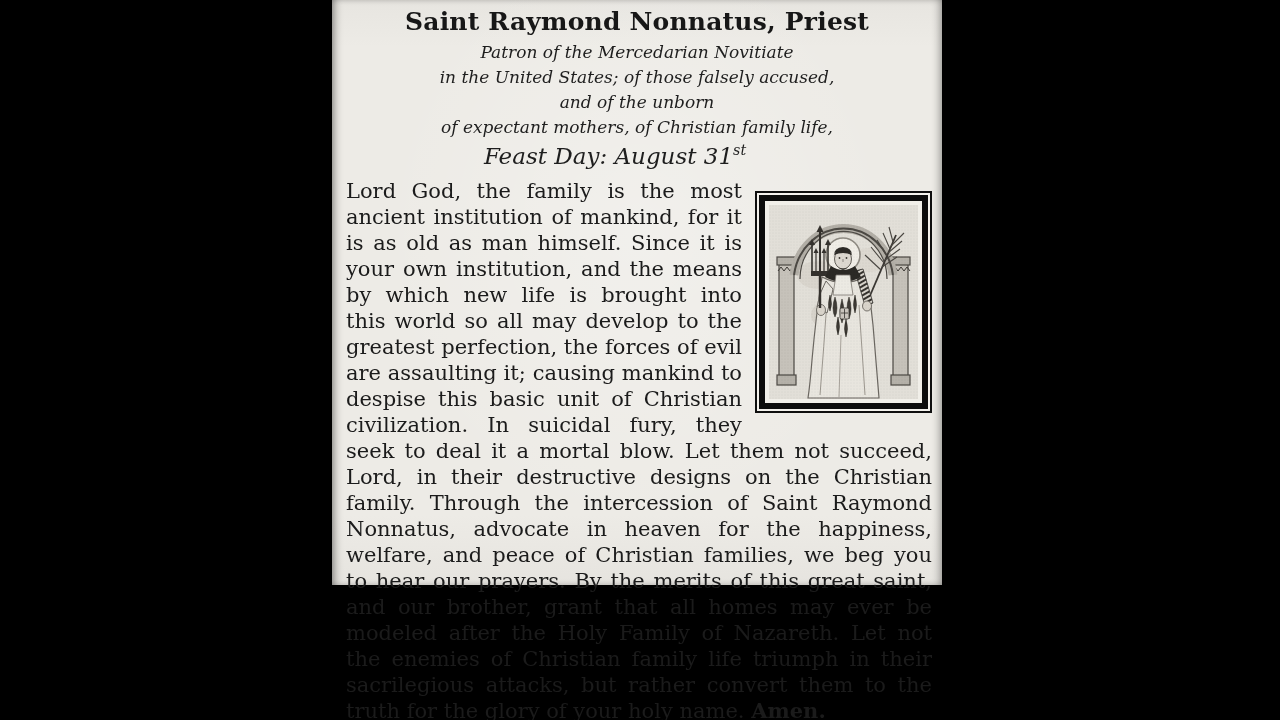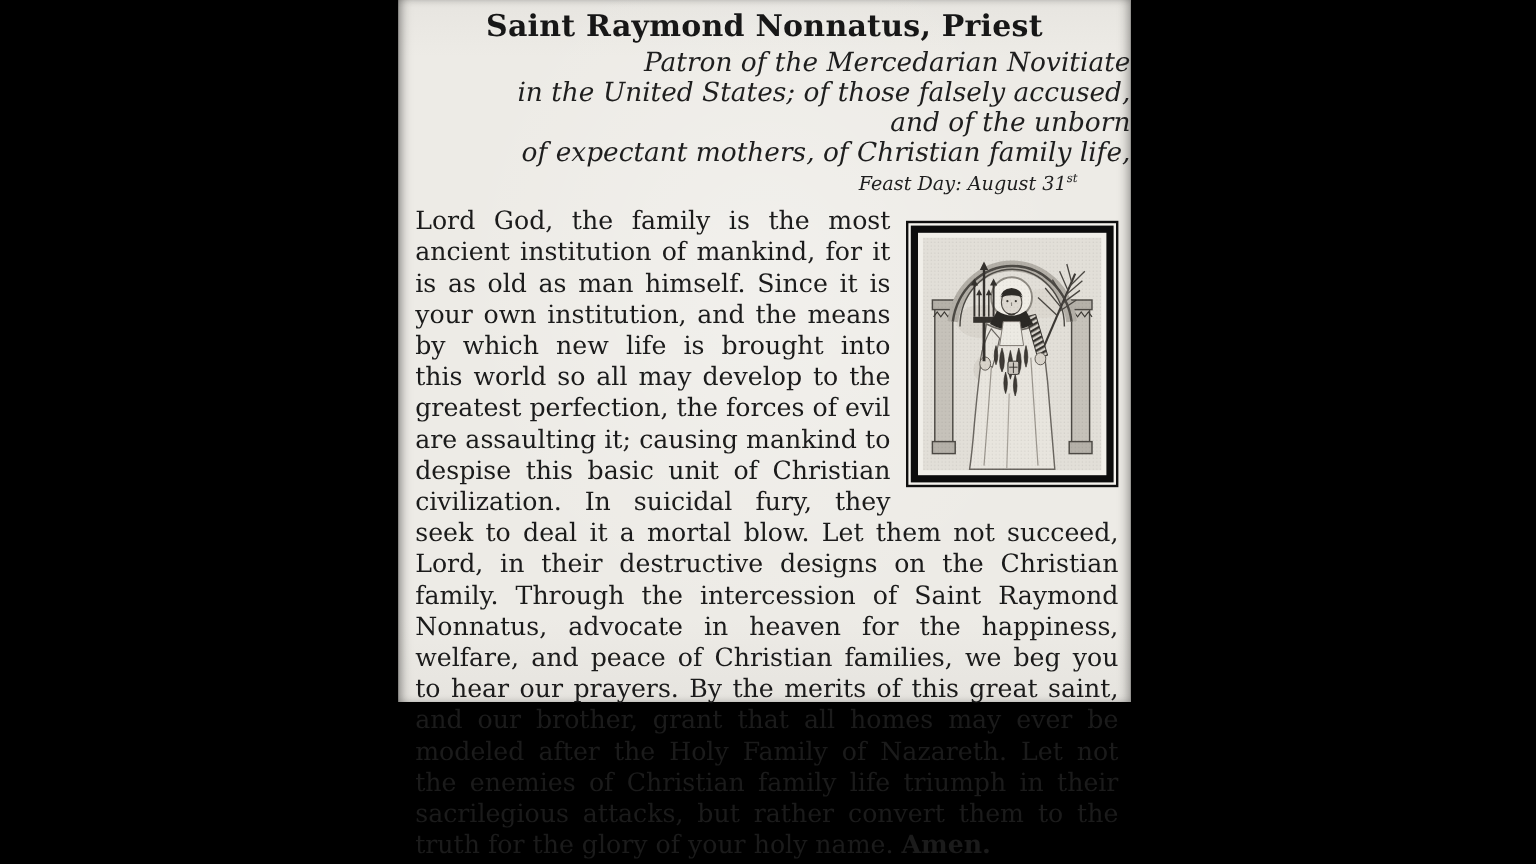--- a/index.html
+++ b/index.html
@@ -34,30 +34,30 @@
     margin: 0;
     font-size: 25px;
     font-weight: bold;
     text-align: center;
     letter-spacing: 0.2px;
     color: #171717;
   }
   .patronage {
     margin-top: 4px;
     font-style: italic;
-    font-size: 22px;
+    font-size: 17px;
     line-height: 25px;
-    text-align: right;
+    text-align: center;
     color: #1e1e1e;
   }
   .feast {
     margin-top: 3px;
     font-style: italic;
-    font-size: 16px;
-    text-align: right;
+    font-size: 23px;
+    text-align: center;
     padding-right: 44px;
     color: #1e1e1e;
   }
   .feast sup {
     font-size: 0.62em;
     font-style: italic;
     vertical-align: super;
     line-height: 0;
   }
   .body {

